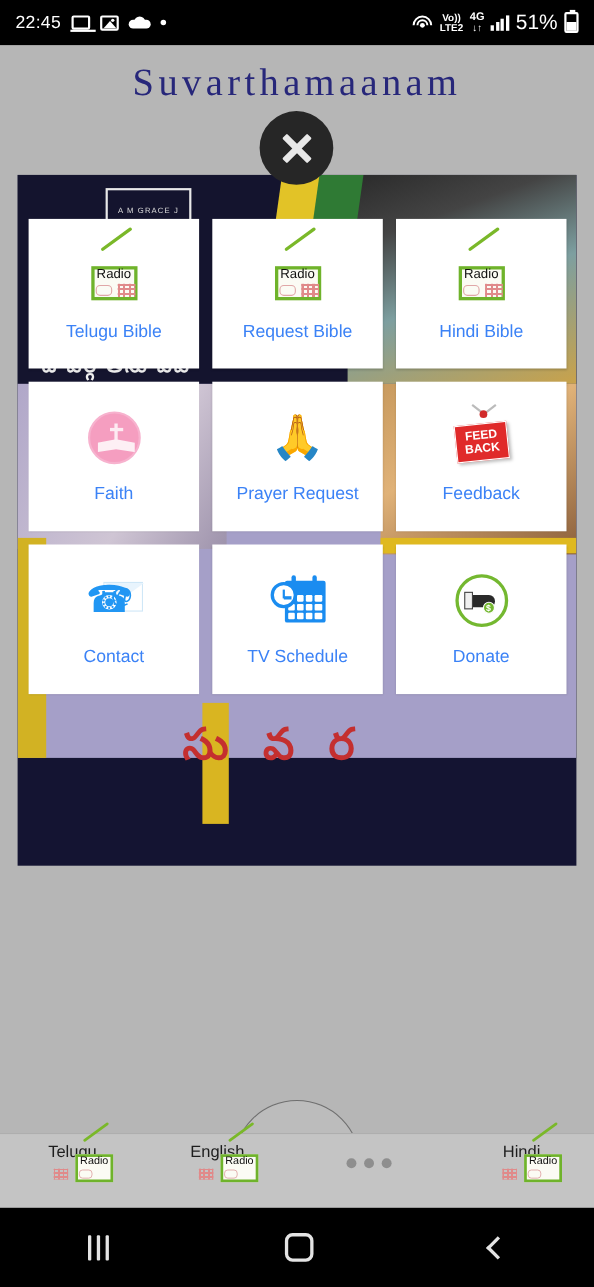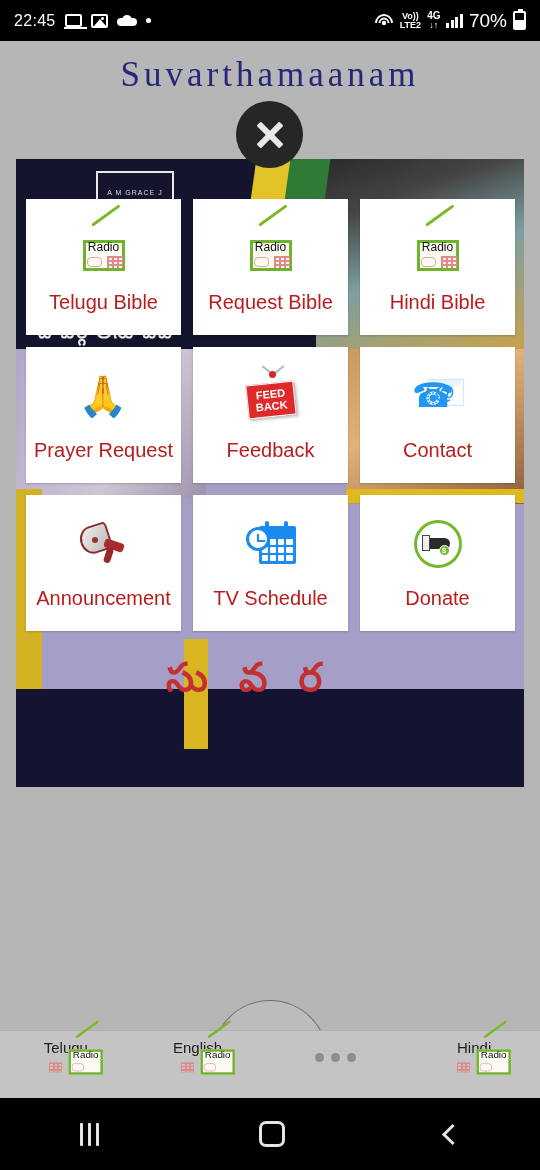--- a/index.html
+++ b/index.html
@@ -94,21 +94,21 @@
     position:absolute; top:199px; left:26px; width:488px;
     display:grid; grid-template-columns:repeat(3,155px); gap:12px 12px;
     z-index:20;
   }
   .tile{
     width:155px; height:136px; background:#fff;
     display:flex; flex-direction:column; align-items:center; justify-content:center;
     gap:2px; box-shadow:0 1px 2px rgba(0,0,0,.18);
   }
   .tile .ico{height:54px;display:flex;align-items:center;justify-content:center;margin-bottom:14px;}
-  .tile .lbl{font-size:20px;color:#b91c1c;}
+  .tile .lbl{font-size:16px;color:#3b82f6;}
 
   
   .radio-ic{position:relative;width:48px;height:46px;}
   .radio-ic .ant{position:absolute;left:12px;top:-1px;width:34px;height:2.5px;background:#7ab829;transform:rotate(-36deg);transform-origin:left center;border-radius:2px;}
   .radio-ic .body{position:absolute;left:3px;top:15px;width:42px;height:31px;border:3px solid #6fb32b;background:#fbfbf4;}
   .radio-ic .txt{position:absolute;left:5px;top:15px;width:38px;text-align:center;font-size:12px;color:#111;line-height:14px;font-family:"Liberation Sans",sans-serif;}
   .radio-ic .dial{position:absolute;left:7px;top:32px;width:15px;height:10px;border:1.5px solid #e0a7a7;border-radius:4px;}
   .radio-ic .grl{position:absolute;right:5px;top:31px;width:16px;height:12px;
      background:repeating-linear-gradient(to bottom,#e08a8a 0 2px,transparent 2px 4px),
                 repeating-linear-gradient(to right,#e08a8a 0 2px,transparent 2px 5px);}
@@ -226,21 +226,21 @@
     <span class="sb-4g">
       <span>4G</span>
       <span class="sb-arrows">↓↑</span>
     </span>
     <span class="sb-bars">
         <i></i>
         <i></i>
         <i></i>
         <i></i>
       </span>
-    <span class="sb-pct">70%</span>
+    <span class="sb-pct">51%</span>
     <span class="sb-batt"></span>
   </div>
 </div>
 
 <div class="page-title">Suvarthamaanam</div>
 
 <div class="close-btn">
   <span class="x"></span>
 </div>
 
@@ -297,20 +297,28 @@
           <span class="ant"></span>
           <span class="body"></span>
           <span class="txt">Radio</span>
           <span class="dial"></span>
           <span class="grl"></span>
         </span>
     </span>
     <span class="lbl">Hindi Bible</span>
   </div>
 
+  <div class="tile">
+    <span class="ico">
+      <span class="faith-ic">
+          <span class="book"></span>
+        </span>
+    </span>
+    <span class="lbl">Faith</span>
+  </div>
 
   <div class="tile">
     <span class="ico">
       <span class="pray-ic">🙏</span>
     </span>
     <span class="lbl">Prayer Request</span>
   </div>
 
   <div class="tile">
     <span class="ico">
@@ -331,31 +339,20 @@
     <span class="ico">
       <span class="ct-ic">
         <span class="env"></span>
         <span class="at">@</span>
         <span class="phone">☎</span>
       </span>
     </span>
     <span class="lbl">Contact</span>
   </div>
 
-  <div class="tile">
-    <span class="ico">
-      <span class="mg-ic">
-          <span class="cone"></span>
-          <span class="dot"></span>
-          <span class="hn"></span>
-          <span class="grip"></span>
-        </span>
-    </span>
-    <span class="lbl">Announcement</span>
-  </div>
 
 
   <div class="tile">
     <span class="ico">
       <span class="cal-ic">
           <span class="tab1"></span>
           <span class="tab2"></span>
           <span class="cal"></span>
         <span class="cells">
             <i></i>

